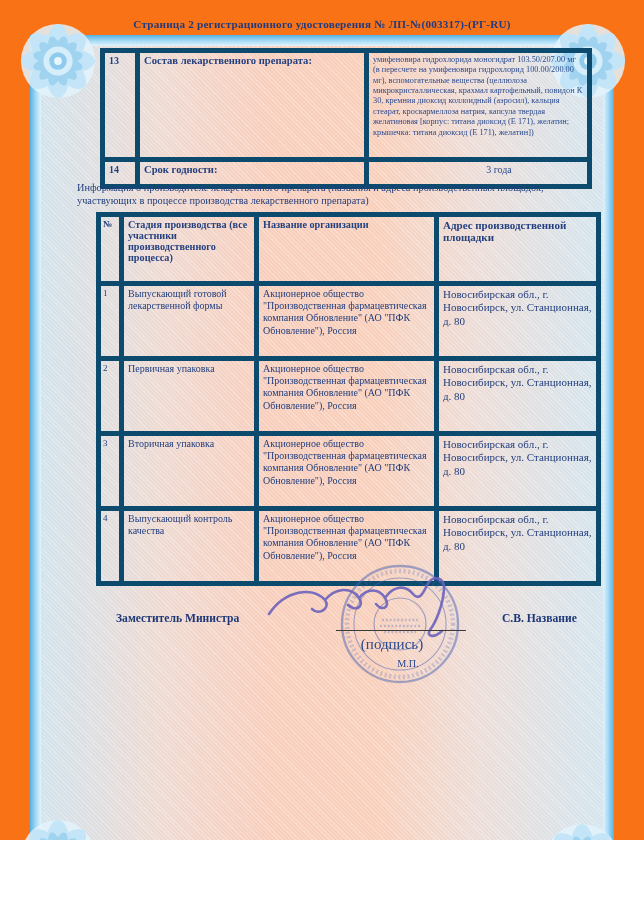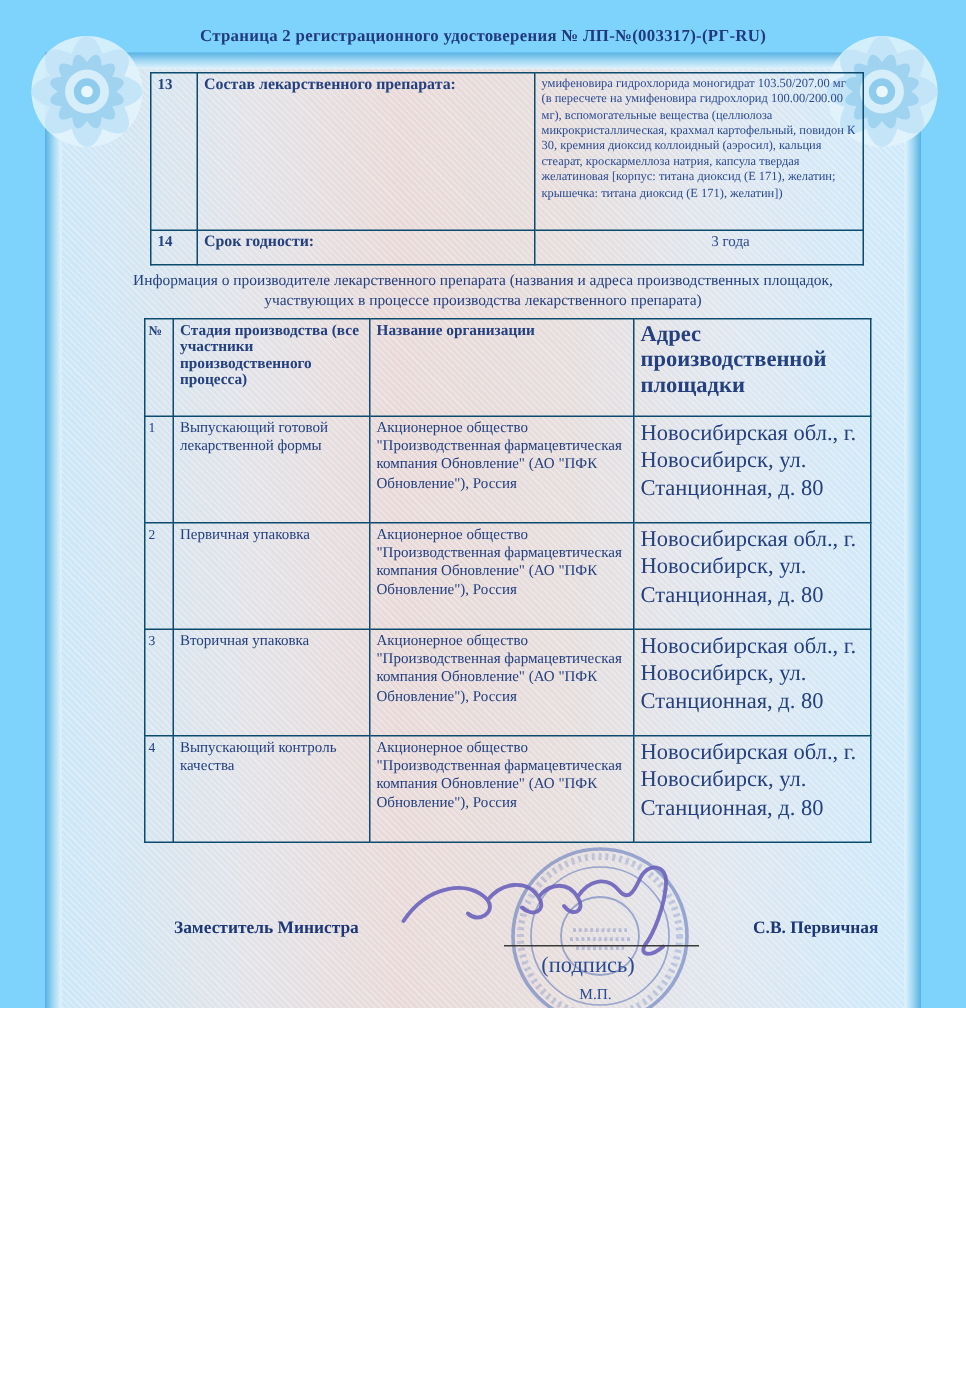--- a/index.html
+++ b/index.html
@@ -1,17 +1,17 @@
 <!DOCTYPE html>
 <html><head>
 <meta charset="utf-8">
 <style>
   html,body{margin:0;padding:0;}
   .doc{
-    position:relative;width:644px;height:672px;background:#7dd3fc;
+    position:relative;width:644px;height:840px;background:#f97316;
     font-family:"Liberation Serif","DejaVu Serif",serif;color:#24407f;
     overflow:hidden;
   }
   
   .page-inner{
     position:absolute;left:40px;top:45px;width:564px;height:850px;z-index:0;
     background:
       repeating-linear-gradient(45deg, rgba(255,255,255,0.28) 0 1px, rgba(255,255,255,0) 1px 3px),
       linear-gradient(90deg, rgba(208,233,248,0.95) 0%, rgba(238,229,230,0.9) 22%,
         rgba(248,219,212,0.88) 40%, rgba(249,224,216,0.85) 60%,
@@ -33,48 +33,48 @@
   .rosette.br{left:543px;top:822px;}
   .punch-dot{position:absolute;z-index:3;left:574px;top:853px;width:17px;height:17px;
     border-radius:50%;background:#1c1c1e;}
   
   .page-header{
     position:absolute;z-index:3;left:0;top:18px;width:100%;text-align:center;
     font-size:11.2px;letter-spacing:0.2px;color:#223a7d;font-weight:600;
   }
   
   table{border-collapse:collapse;table-layout:fixed;position:absolute;z-index:3;background:transparent;}
-  td{border:1px solid #0c4a6e;vertical-align:top;padding:2px 4px;overflow:hidden;}
+  td{border:5px solid #0c4a6e;vertical-align:top;padding:2px 4px;overflow:hidden;}
   .t1{left:100px;top:48px;width:448px;}
   .t1 .c-num{width:22px;font-weight:bold;font-size:10px;}
   .t1 .c-label{width:216px;font-weight:bold;font-size:10.6px;}
   .t1 .c-value{width:210px;font-size:8.3px;line-height:1.25;color:#2a4a8f;}
   .t1 tr.r13 td{height:100px;}
   .t1 tr.r14 td{height:18px;}
   .t1 .v-center{text-align:center;font-size:10px;padding-left:46px;}
   .info-par{
-    position:absolute;z-index:3;left:77px;top:181px;width:490px;text-align:center;
+    position:absolute;z-index:3;left:77px;top:181px;width:490px;text-align:left;
     font-size:10.3px;line-height:1.3;color:#24407f;
   }
   .t2{left:96px;top:212px;width:453px;}
   .t2 .c-num{width:15px;font-size:9px;padding:2px 1px 2px 2px;}
   .t2 .c-stage{width:122px;}
   .t2 .c-org{width:167px;}
-  .t2 .c-addr{width:149px;font-size:15px;margin-left:24px;}
+  .t2 .c-addr{width:149px;font-size:11px;margin-left:24px;}
   .t2 thead td{font-weight:bold;font-size:10.2px;}
   .t2 thead td.c-num{font-weight:bold;}
   .t2 tbody td{font-size:10px;line-height:1.22;}
   .t2 thead tr td{height:60px;}
   .t2 tbody tr td{height:66px;}
   
   .sig-title{position:absolute;z-index:5;left:88px;top:612px;font-weight:bold;font-size:11.6px;color:#1d3776;margin-left:28px;}
   .sig-name{position:absolute;z-index:5;left:502px;top:612px;font-weight:bold;font-size:11.6px;color:#1d3776;}
   .sig-line{position:absolute;z-index:5;left:336px;top:630px;width:130px;border-top:1.2px solid #3a3a3a;}
   .sig-caption{position:absolute;z-index:5;left:327px;top:636px;width:130px;text-align:center;font-size:15px;color:#2a4a8f;}
-  .seal-caption{position:absolute;z-index:5;left:332px;top:658px;width:130px;text-align:center;font-size:10.2px;color:#2a4a8f;}
+  .seal-caption{position:absolute;z-index:5;left:343px;top:658px;width:130px;text-align:center;font-size:10.2px;color:#2a4a8f;}
   .stamp{position:absolute;z-index:4;left:336px;top:560px;opacity:0.5;}
   .signature-svg{position:absolute;z-index:5;left:255px;top:570px;}
 </style>
 </head>
 <body>
 
 <svg width="0" height="0" style="position:absolute" aria-hidden="true">
   <defs>
     <g id="rosette-sym">
       <circle r="38" fill="#e3f3fc" opacity="0.85"></circle>
@@ -203,15 +203,15 @@
              M104,28 C112,18 124,18 130,28 C136,37 127,42 121,34
              M130,28 C138,16 150,14 158,24 C164,31 168,24 172,15
              C177,5 190,6 189,19 C188,35 181,52 175,60
              C171,66 178,69 187,61" fill="none" stroke="#6b62bb" stroke-width="2.6" stroke-linecap="round" opacity="0.9"></path>
   </svg>
 
   <div class="sig-title">Заместитель Министра</div>
   <div class="sig-line"></div>
   <div class="sig-caption">(подпись)</div>
   <div class="seal-caption">М.П.</div>
-  <div class="sig-name">С.В. Первичная</div>
+  <div class="sig-name">С.В. Название</div>
 
 </div>
 
 </body></html>

